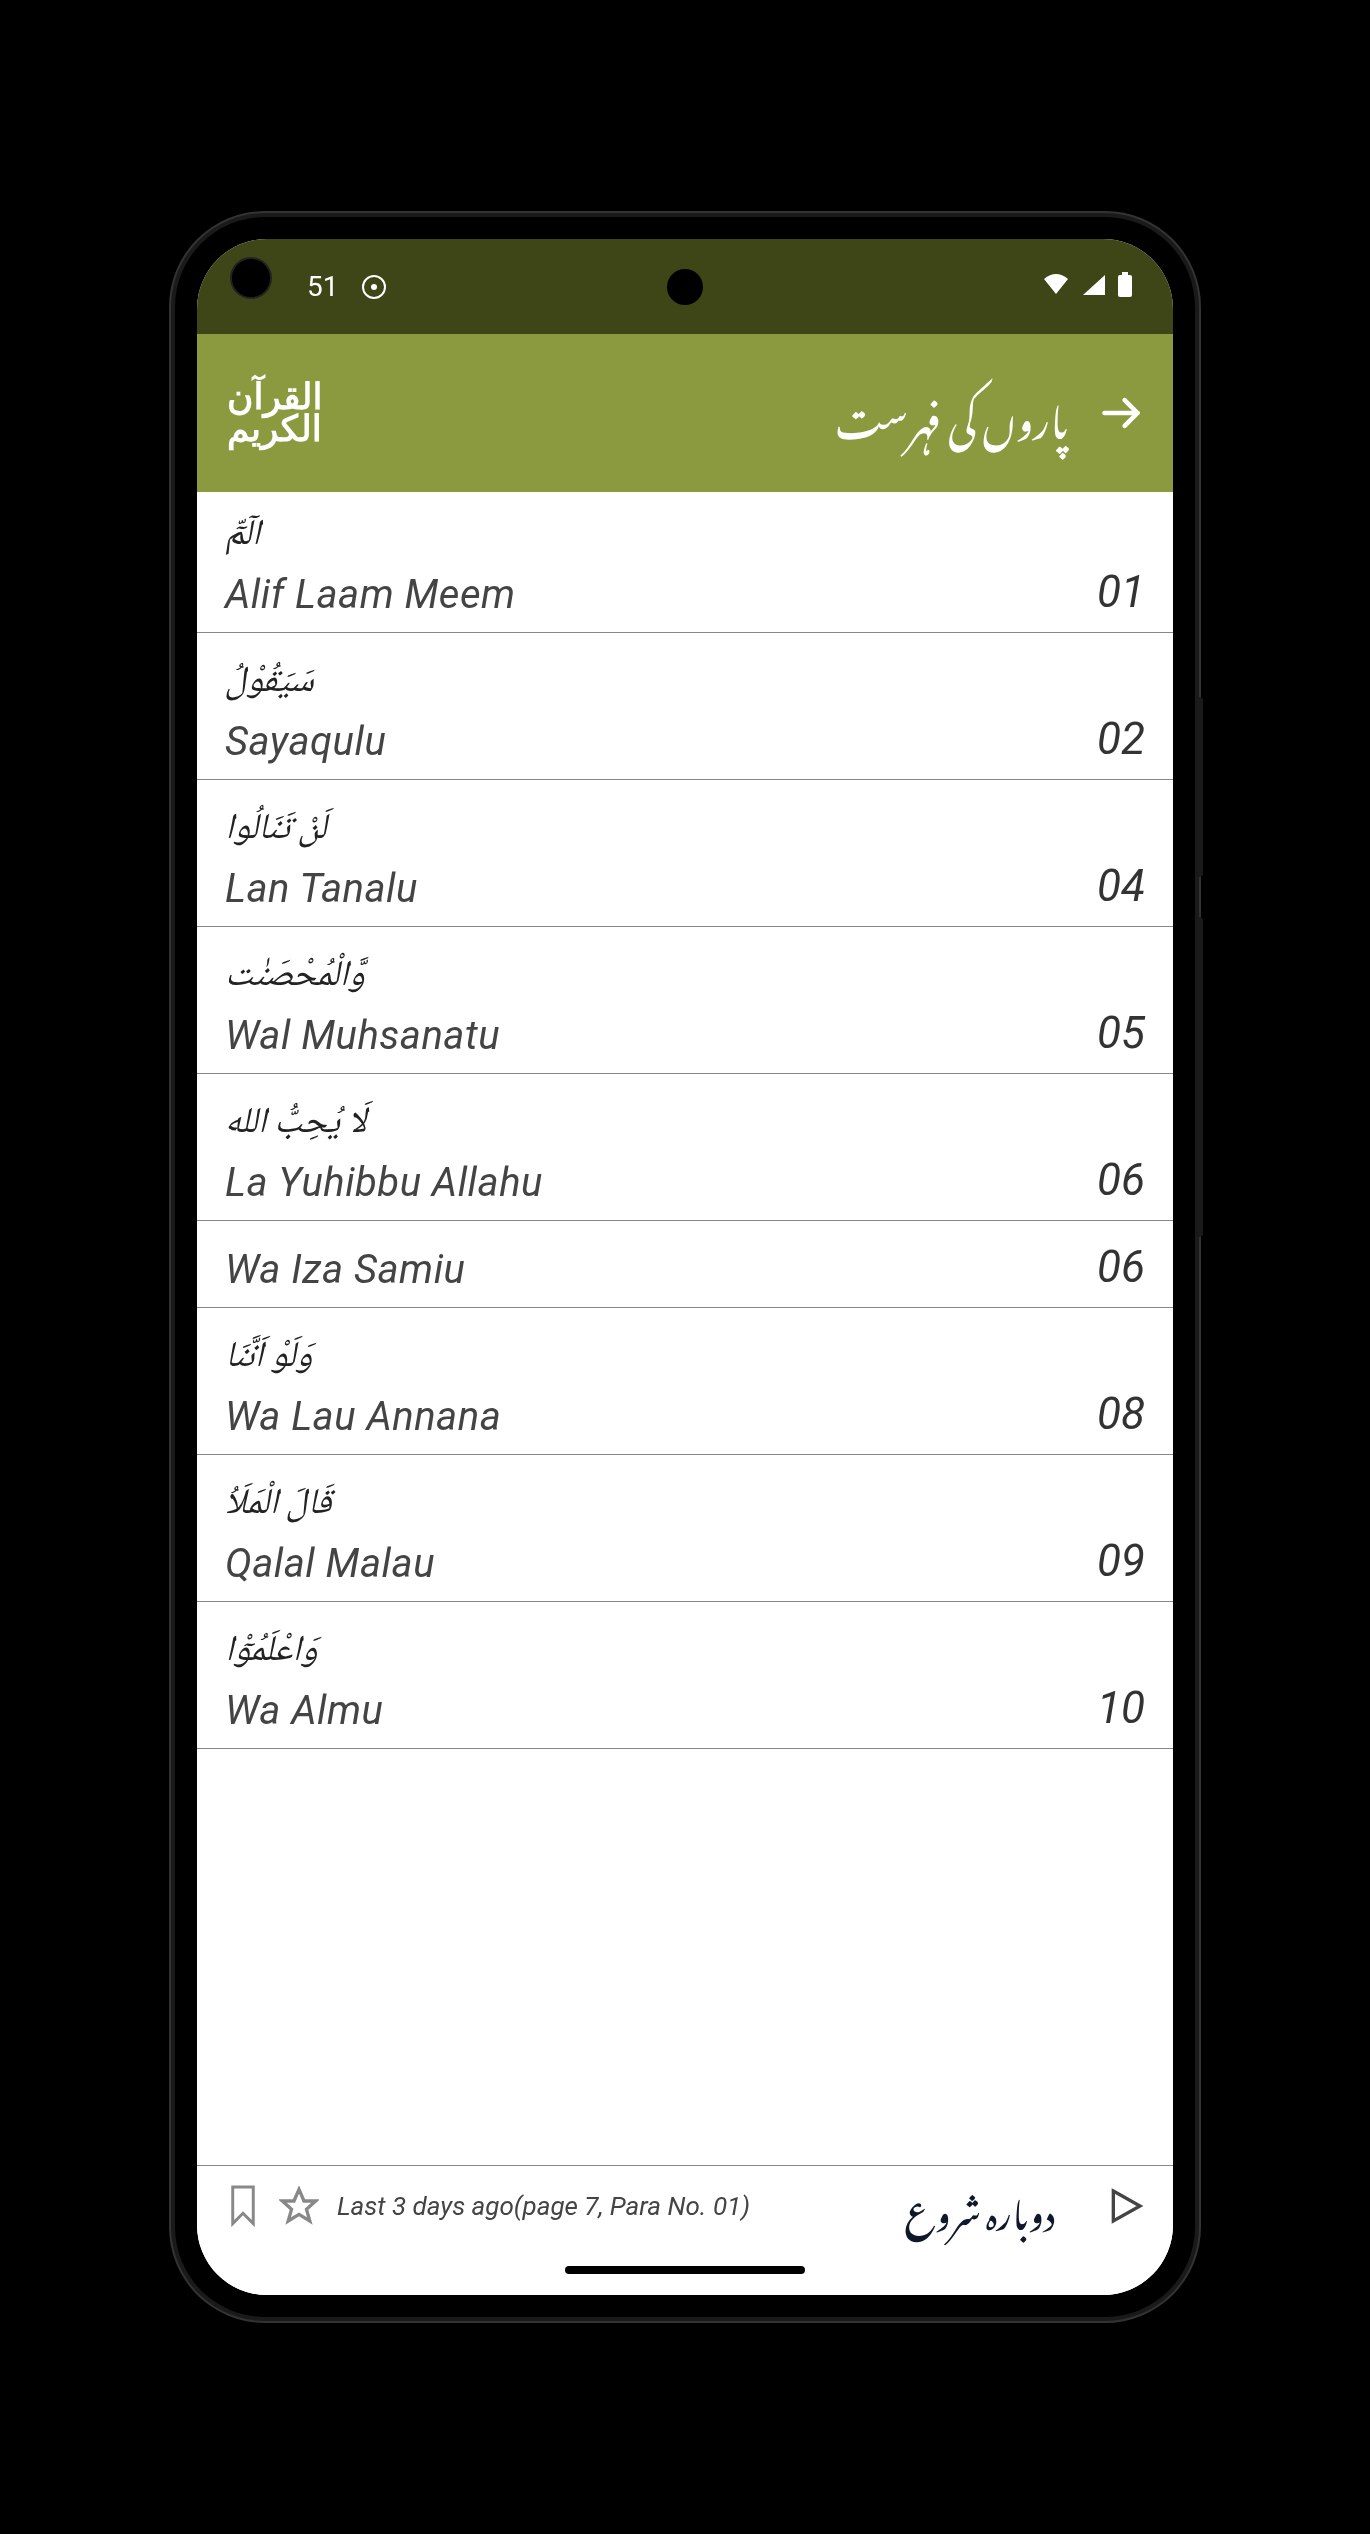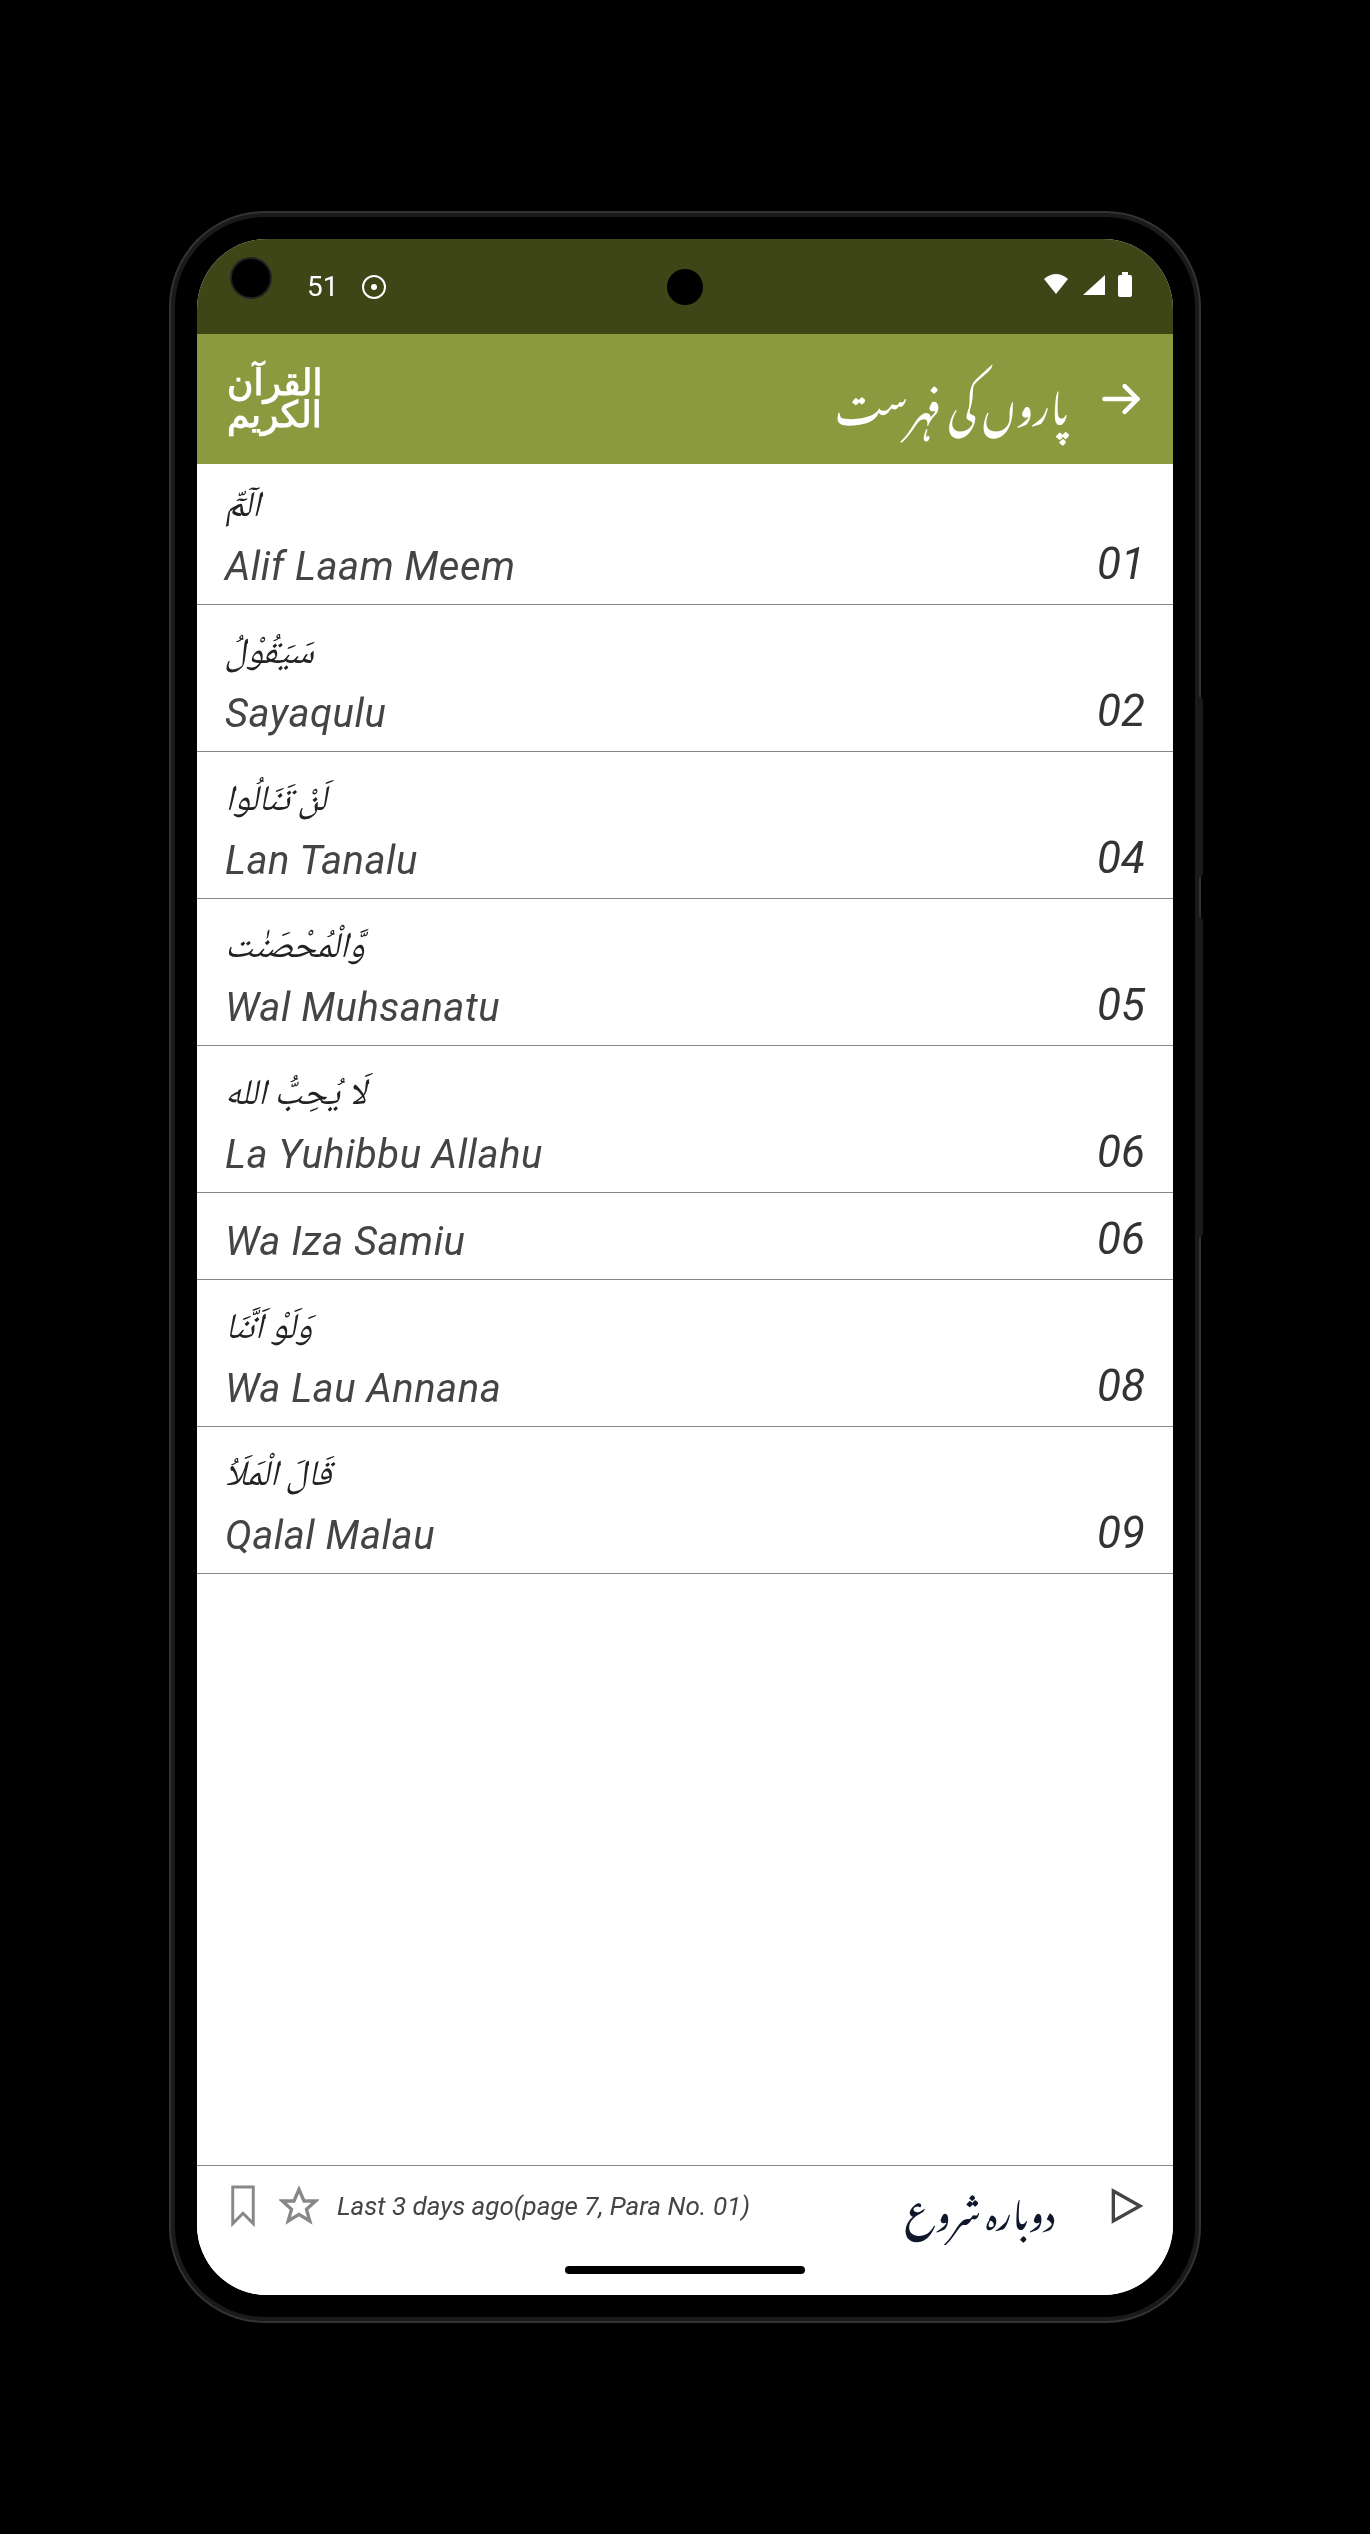--- a/index.html
+++ b/index.html
@@ -95,21 +95,21 @@
   }
 
   .status-right {
     display: flex;
     align-items: center;
     gap: 10px;
   }
 
   .app-bar {
     background: #8b9a3e;
-    height: 130px;
+    height: 158px;
     display: flex;
     align-items: center;
     justify-content: space-between;
     padding: 0 30px;
   }
 
   .app-logo {
     color: #fff;
     font-size: 36px;
     font-weight: bold;
@@ -335,20 +335,27 @@
             <div class="latin-text">Wa Lau Annana</div>
           </div>
           <div class="item-number">08</div>
         </div>
         <div class="list-item">
           <div class="item-left">
             <div class="arabic-text">قَالَ الْمَلَاُ</div>
             <div class="latin-text">Qalal Malau</div>
           </div>
           <div class="item-number">09</div>
+        </div>
+        <div class="list-item">
+          <div class="item-left">
+            <div class="arabic-text">وَاعْلَمُوْٓا</div>
+            <div class="latin-text">Wa Almu</div>
+          </div>
+          <div class="item-number">10</div>
         </div>
       </div>
 
     <div class="bottom-bar">
       <span class="bottom-icon">
         <svg width="36" height="44" viewBox="0 0 24 30" fill="none" stroke="#888" stroke-width="2">
             <path d="M5 2 H19 V27 L12 20 L5 27 Z"></path>
           </svg>
       </span>
       <span class="bottom-icon">

